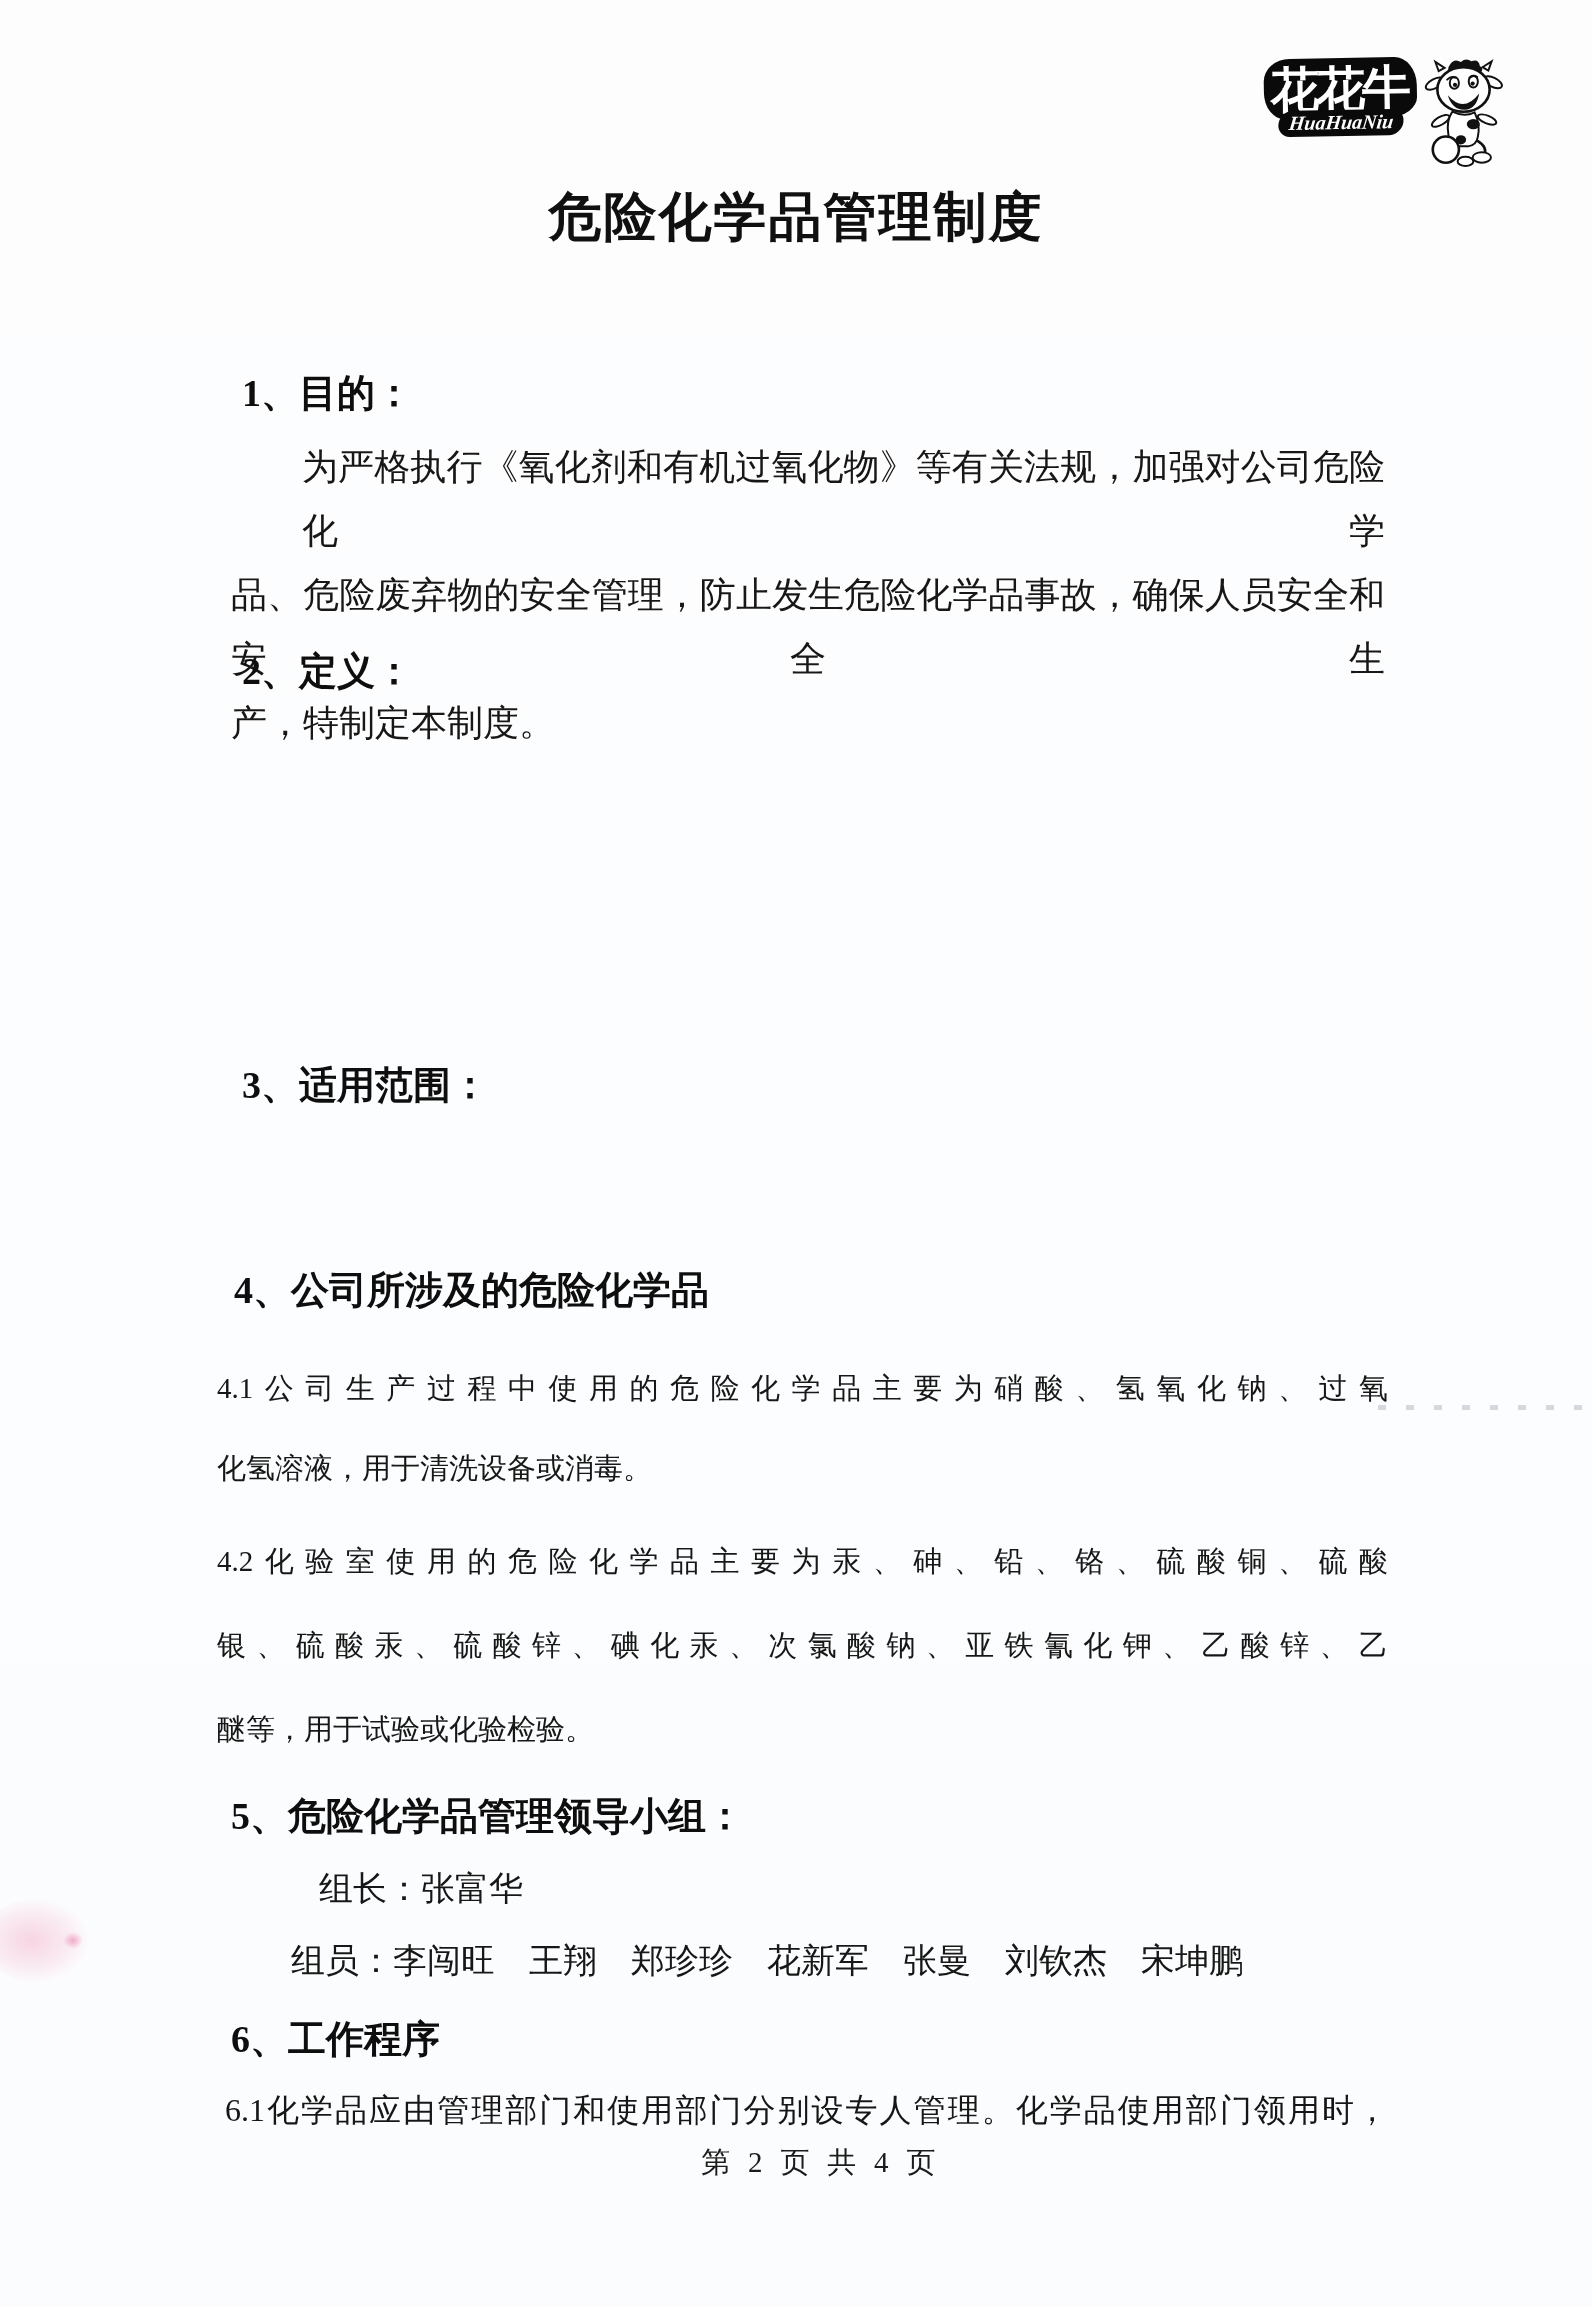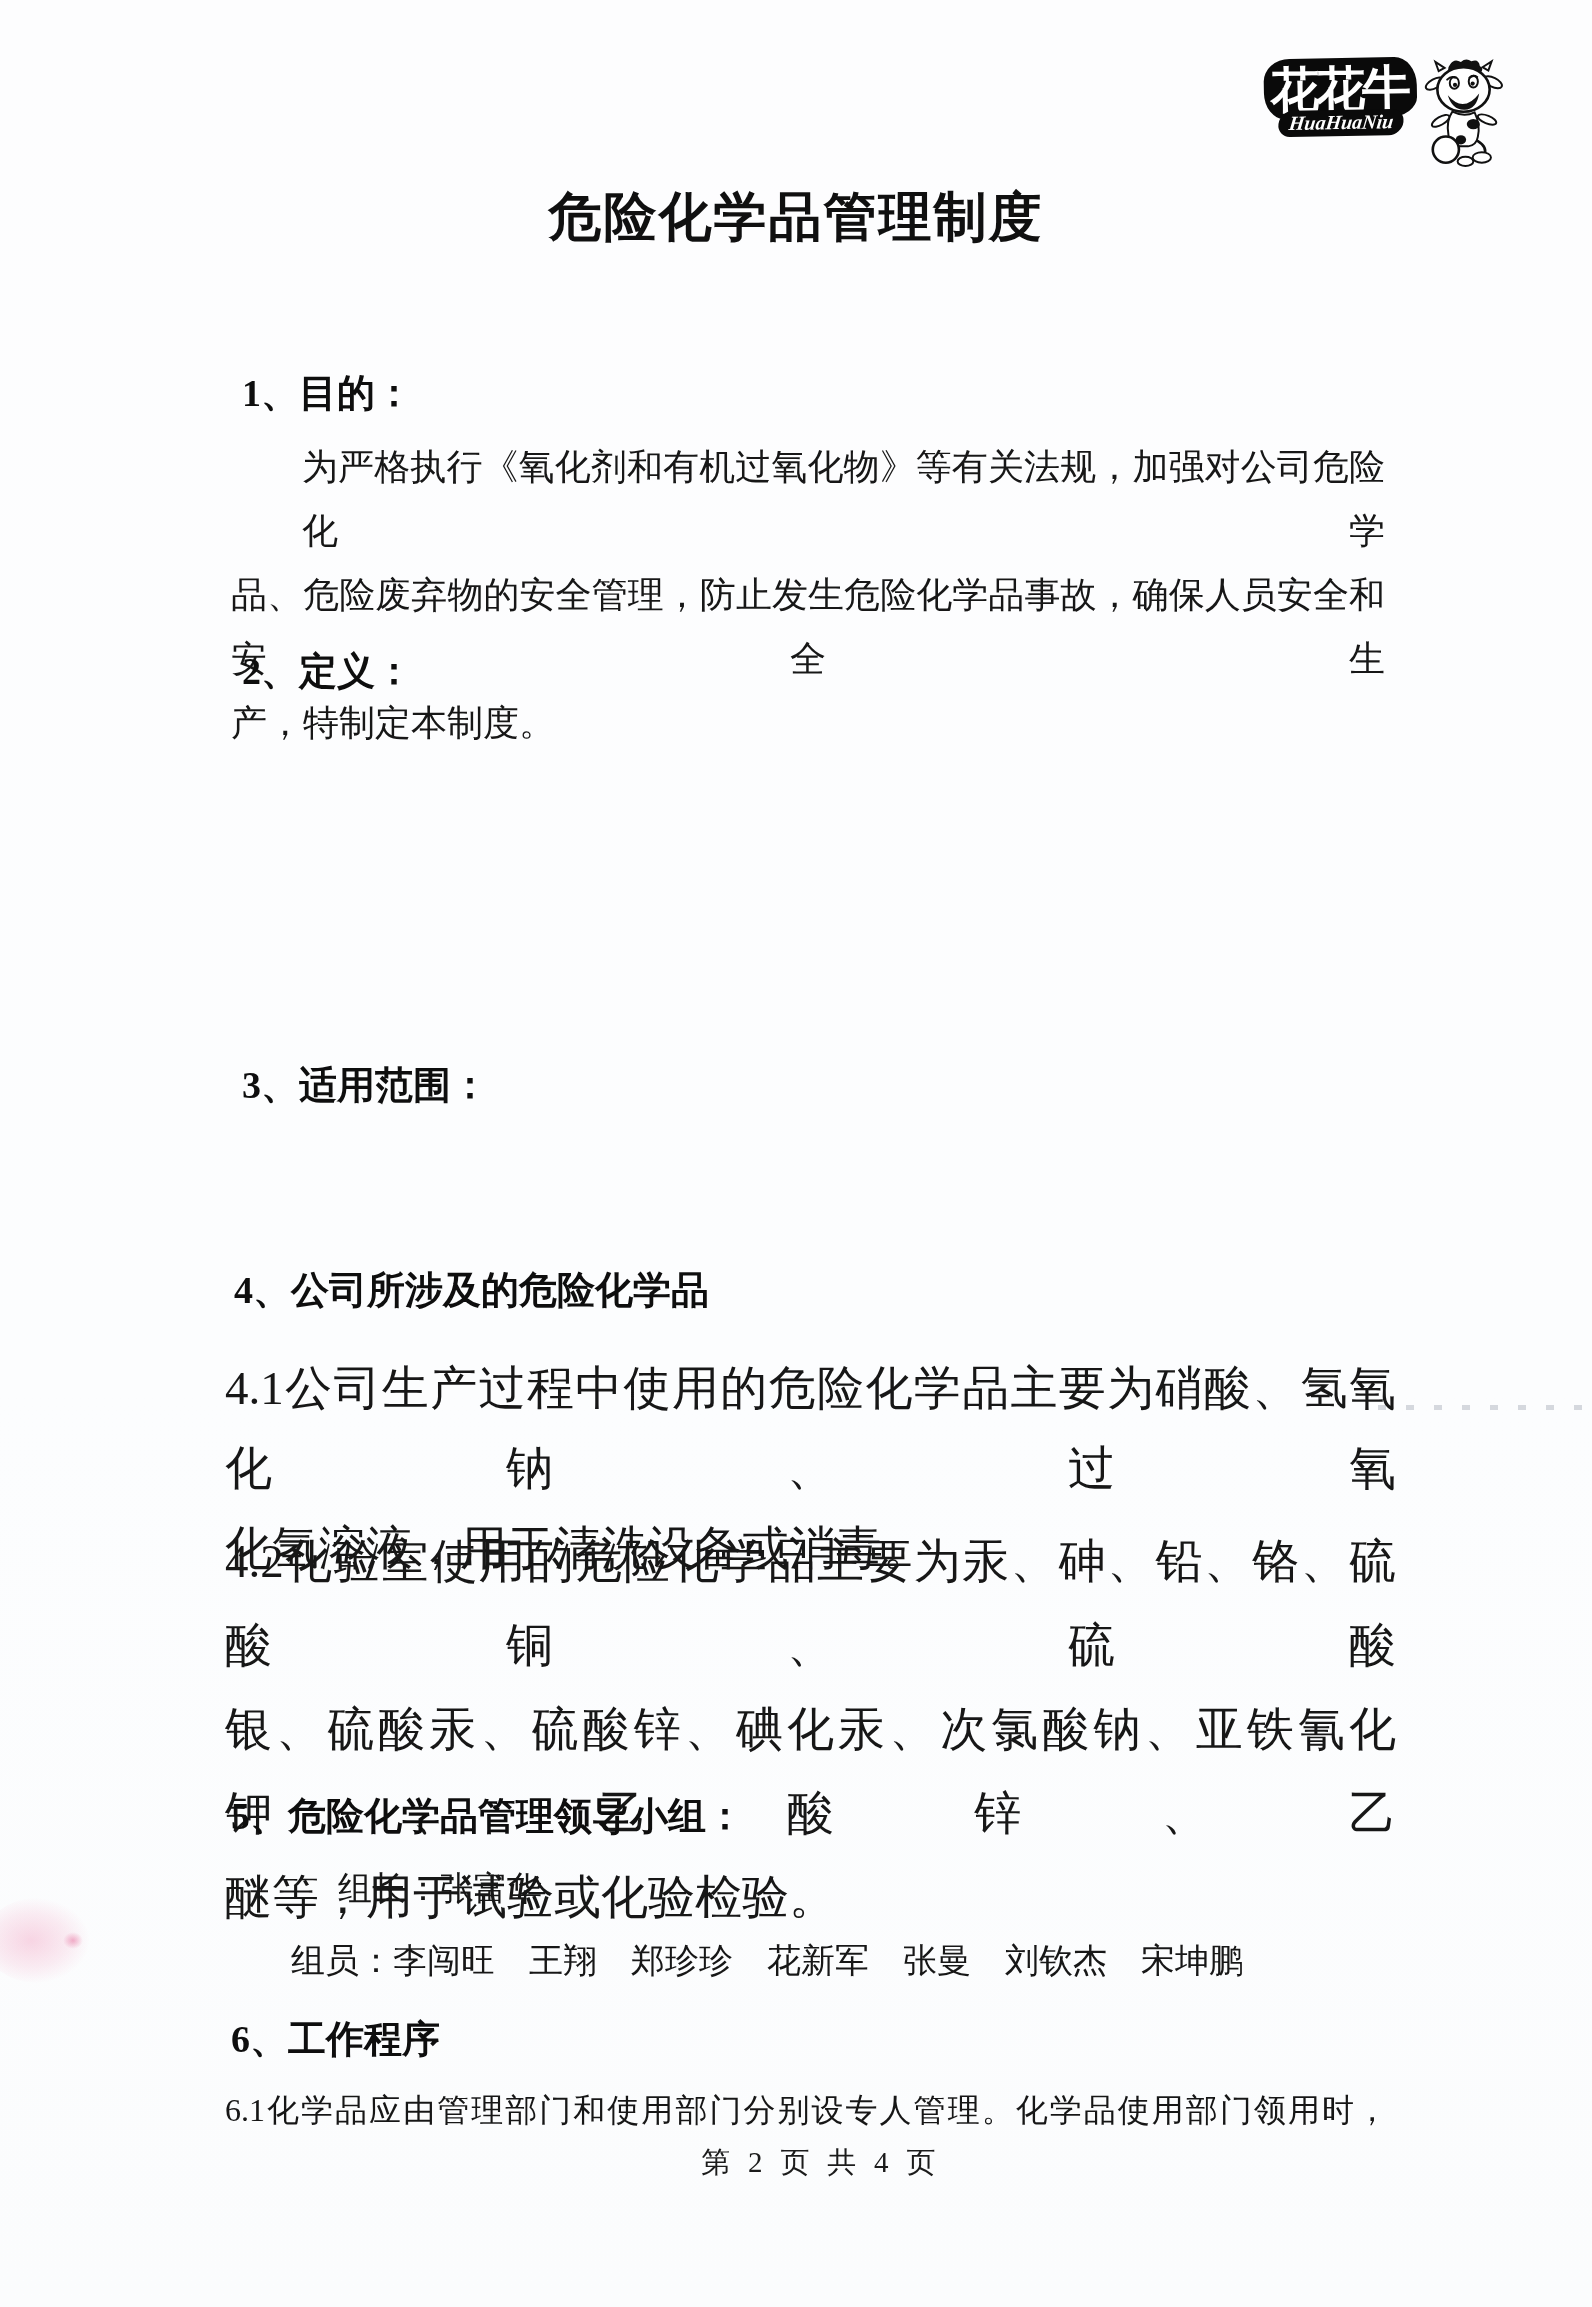--- a/index.html
+++ b/index.html
@@ -32,21 +32,21 @@
   .cow{margin-left:4px;margin-top:-1.3px;}
   
   .title{
     left:0;top:182px;width:1592px;text-align:center;
     font-size:53px;font-weight:600;letter-spacing:2px;color:#101010;
   }
   
   .h{font-weight:bold;font-size:38px;color:#0e0e0e;white-space:nowrap;line-height:47px;}
   
   .para{font-size:36px;line-height:64px;width:1154px;left:231px;color:#171717;}
-  .para-big{font-size:47px;width:1171px;left:225px;color:#171717;}
+  .para-big{font-size:29px;width:1171px;left:217px;color:#171717;}
   .line{text-align:justify;}
   .line.full{text-align-last:justify;}
   .line.ind{padding-left:71px;}
   .single{white-space:nowrap;}
   .p5line{font-size:34px;line-height:42px;white-space:nowrap;color:#171717;}
   .p61{font-size:32px;line-height:53px;width:1163px;left:225px;}
   .footer{
     left:0;top:2143px;width:1592px;text-align:center;
     font-size:29px;letter-spacing:5.3px;color:#1b1b1b;padding-left:25px;
   }
@@ -118,21 +118,21 @@
     <div class="line full">4.1公司生产过程中使用的危险化学品主要为硝酸、氢氧化钠、过氧</div>
     <div class="single">化氢溶液，用于清洗设备或消毒。</div>
   </div>
   <div class="abs para-big" style="top:1519px;line-height:84px;">
     <div class="line full">4.2化验室使用的危险化学品主要为汞、砷、铅、铬、硫酸铜、硫酸</div>
     <div class="line full">银、硫酸汞、硫酸锌、碘化汞、次氯酸钠、亚铁氰化钾、乙酸锌、乙</div>
     <div class="single">醚等，用于试验或化验检验。</div>
   </div>
 
   <div class="abs h" style="left:231px;top:1793px;">5、危险化学品管理领导小组：</div>
-  <div class="abs p5line" style="left:298px;top:1868px;padding-left:40px;">组长：张富华</div>
+  <div class="abs p5line" style="left:279px;top:1868px;padding-left:40px;">组长：张富华</div>
   <div class="abs p5line" style="left:291px;top:1940px;">组员：李闯旺　王翔　郑珍珍　花新军　张曼　刘钦杰　宋坤鹏</div>
 
   <div class="abs h" style="left:231px;top:2016px;">6、工作程序</div>
   <div class="abs p61" style="top:2084px;">
     <div class="line full">6.1化学品应由管理部门和使用部门分别设专人管理。化学品使用部门领用时，</div>
   </div>
 
   <div class="abs footer">第 2 页 共 4 页</div>
 
   <div class="abs artifact-dashes"></div>

